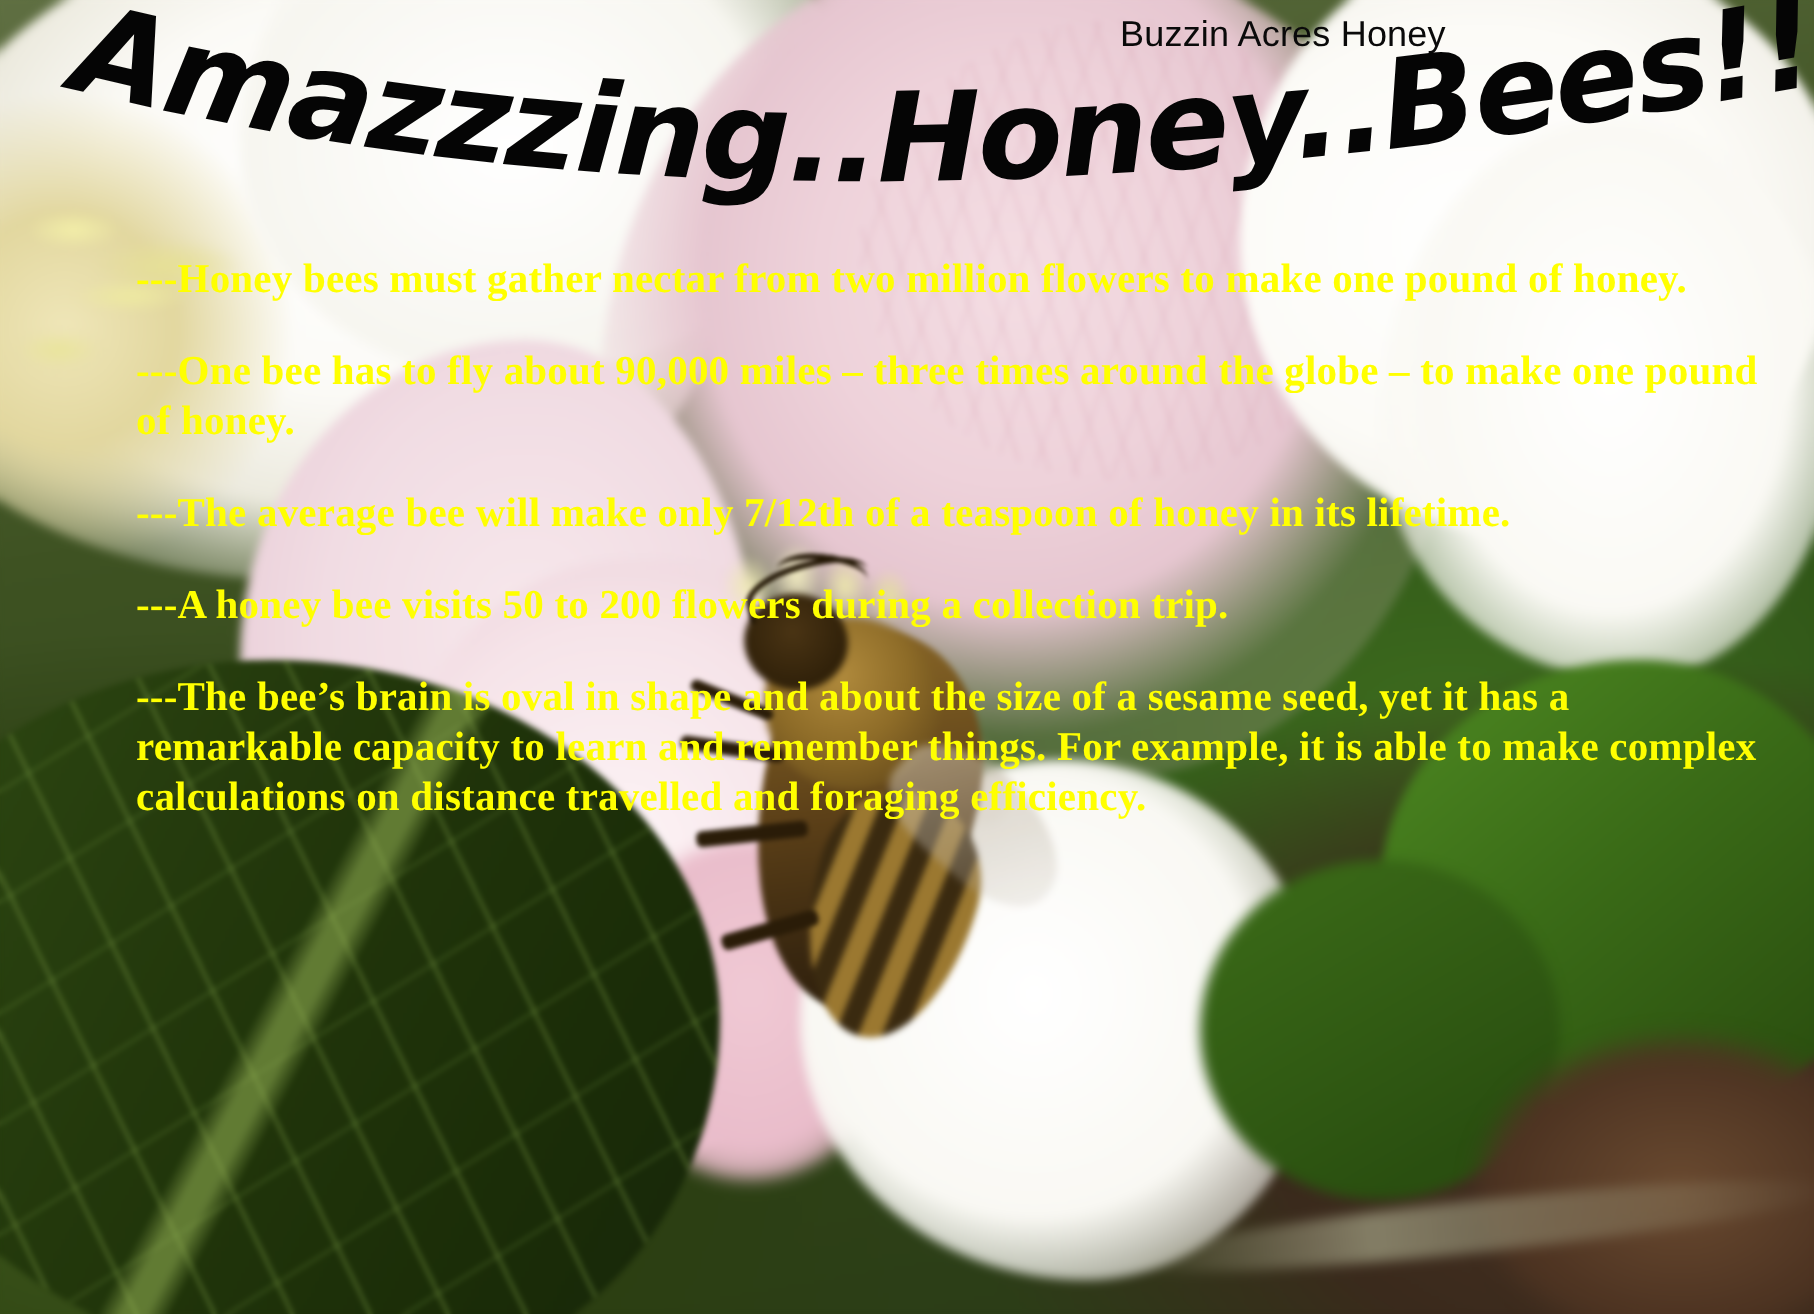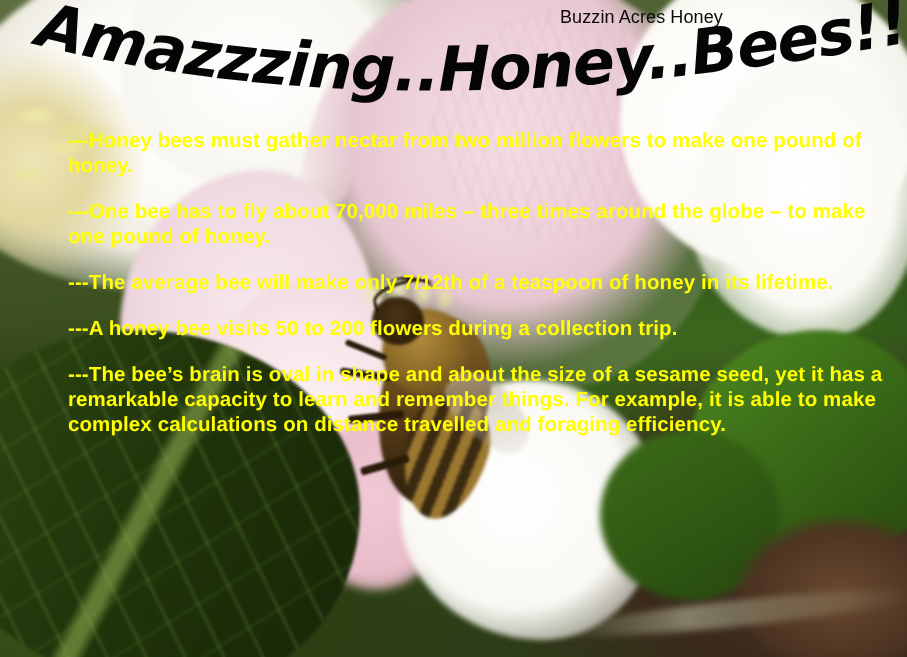--- a/index.html
+++ b/index.html
@@ -286,20 +286,21 @@
     width: 824px;
   }
   .fact {
     color: #FFFF00;
     font-size: 20.5px;
     font-weight: bold;
     line-height: 25px;
     margin: 0 0 21px 0;
     letter-spacing: 0.1px;
     text-rendering: geometricPrecision;
+    font-family: Liberation Serif, serif;
   }
   .fact:last-child { margin-bottom: 0; }
 </style>
 </head>
 <body>
 
 <div id="slide">
 
   <div class="photo">
     <div class="layer bg-base"></div>
@@ -348,19 +349,19 @@
         <path id="arcPath" d="M 34,44 C 260,100 520,112 898,44" fill="none"></path>
       </defs>
       <text class="wordart-text">
         <textPath href="#arcPath" startOffset="0">Amazzzing..Honey..Bees!!</textPath>
       </text>
     </svg>
   </div>
 
   <div class="facts">
     <p class="fact">---Honey bees must gather nectar from two million flowers to make one pound of honey.</p>
-    <p class="fact">---One bee has to fly about 70,000 miles – three times around the globe – to make one pound of honey.</p>
+    <p class="fact">---One bee has to fly about 90,000 miles – three times around the globe – to make one pound of honey.</p>
     <p class="fact">---The average bee will make only 7/12th of a teaspoon of honey in its lifetime.</p>
     <p class="fact">---A honey bee visits 50 to 200 flowers during a collection trip.</p>
     <p class="fact">---The bee’s brain is oval in shape and about the size of a sesame seed, yet it has a remarkable capacity to learn and remember things. For example, it is able to make complex calculations on distance travelled and foraging efficiency.</p>
   </div>
 
 </div>
 
 </body></html>

